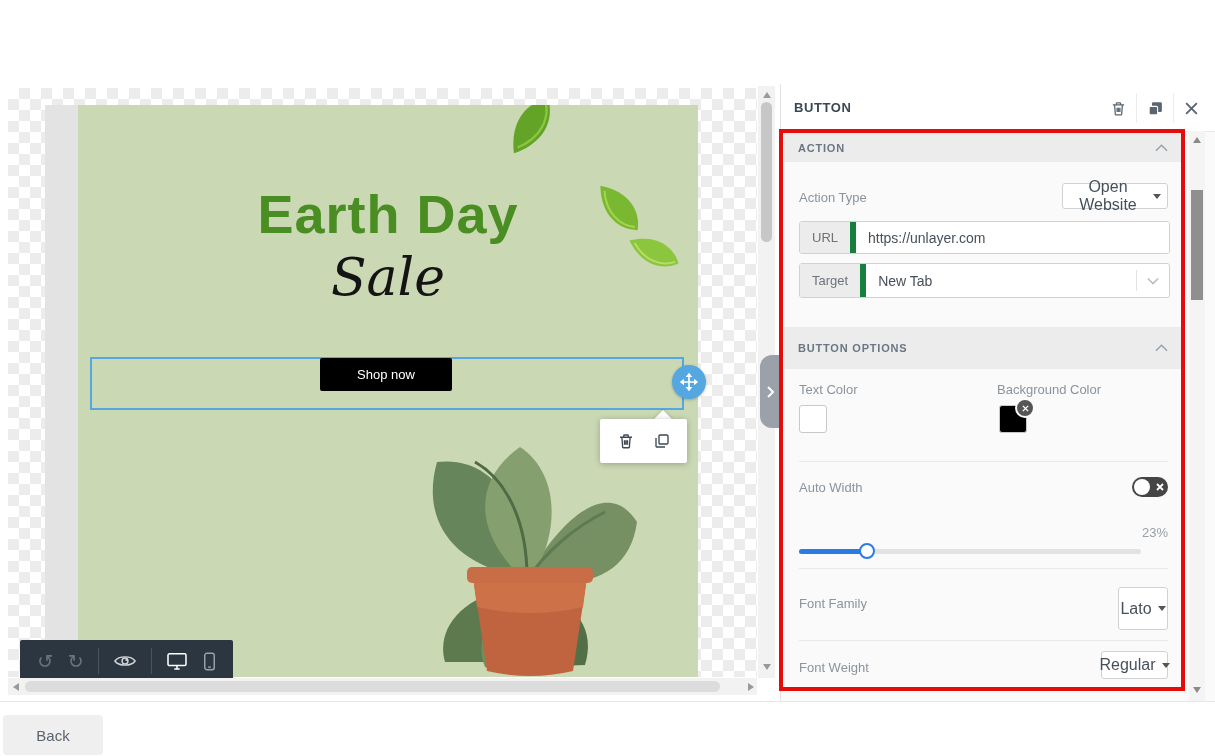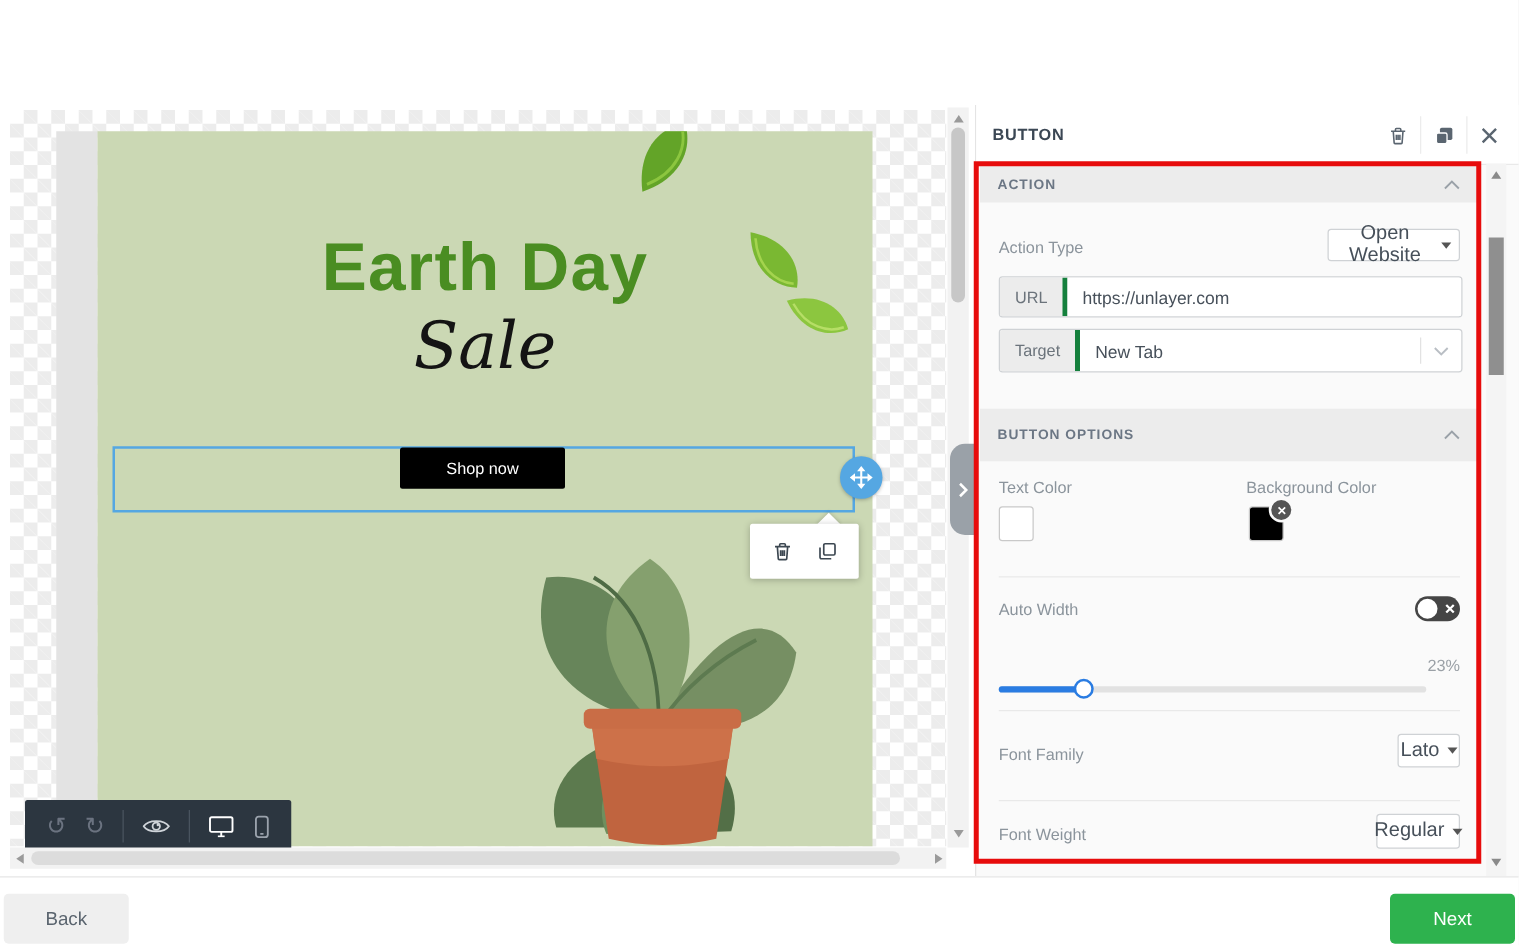--- a/index.html
+++ b/index.html
@@ -51,21 +51,21 @@
   .section-hdr{background:#ececec;display:flex;align-items:center;justify-content:space-between;
                padding:0 14px;box-sizing:border-box;}
   .section-hdr span{font-size:11px;font-weight:bold;color:#6b7684;letter-spacing:.8px;}
   .lbl{font-size:13px;color:#8b949c;}
   .dd-btn{background:#fff;border:1px solid #cfd2d5;border-radius:3px;color:#47505a;font-size:16px;
           display:inline-flex;align-items:center;justify-content:center;gap:6px;cursor:pointer;
           font-family:"Liberation Sans",sans-serif;}
   .caret-down{width:0;height:0;border-left:4px solid transparent;border-right:4px solid transparent;
               border-top:5px solid #555;}
   .input-group{display:flex;border:1px solid #cfd2d5;border-radius:3px;background:#fff;overflow:hidden;}
-  .input-prefix{background:#ececec;border-right:4px solid #15803d;color:#6b737b;font-size:13px;
+  .input-prefix{background:#ececec;border-right:6px solid #15803d;color:#6b737b;font-size:13px;
                 display:flex;align-items:center;padding:1px 12px;}
   .input-group input{border:none;outline:none;font-size:14px;color:#47505a;flex:1;padding:0 12px;
                      font-family:"Liberation Sans",sans-serif;background:#fff;}
   .fake-select-value{flex:1;display:flex;align-items:center;padding:0 12px;font-size:14px;color:#47505a;}
   .swatch{width:28px;height:28px;border:1px solid #c9c9c9;border-radius:3px;box-sizing:border-box;cursor:pointer;}
   .badge{width:16px;height:16px;border-radius:50%;background:#555;border:2px solid #fafafa;
          display:flex;align-items:center;justify-content:center;cursor:pointer;}
   .divider{height:1px;background:#e9e9e9;}
   .toggle{width:36px;height:20px;border-radius:10px;background:#454545;position:relative;cursor:pointer;}
   .toggle-knob{position:absolute;left:2px;top:2px;width:16px;height:16px;border-radius:50%;background:#fff;}
@@ -278,21 +278,21 @@
 
     <div class="abs slider-track" style="left:18px;top:445px;width:342px;">
       <div class="slider-fill" style="width:67px;"></div>
       <div class="slider-knob" style="left:60px;"></div>
     </div>
     <span class="abs lbl" style="left:360px;top:441px;width:27px;text-align:right;color:#9aa0a6;">23%</span>
 
     <div class="abs divider" style="left:18px;top:484px;width:369px;"></div>
 
     <span class="abs lbl" style="left:18px;top:512px;">Font Family</span>
-    <button class="abs dd-btn" style="left:337px;top:503px;width:50px;height:27px;">
+    <button class="abs dd-btn" style="left:337px;top:503px;width:50px;height:43px;">
       <span>Lato</span>
       <span class="caret-down"></span>
     </button>
 
     <div class="abs divider" style="left:18px;top:556px;width:369px;"></div>
 
     <span class="abs lbl" style="left:18px;top:576px;">Font Weight</span>
     <button class="abs dd-btn" style="left:320px;top:567px;width:67px;height:28px;">
       <span>Regular</span>
       <span class="caret-down"></span>
@@ -302,16 +302,15 @@
       <div class="abs tri" style="left:4px;top:6px;border-left:4px solid transparent;border-right:4px solid transparent;border-bottom:6px solid #8a8a8a;"></div>
       <div class="abs" style="left:2px;top:59px;width:12px;height:110px;background:#8f8f8f;"></div>
       <div class="abs tri" style="left:4px;top:556px;border-left:4px solid transparent;border-right:4px solid transparent;border-top:6px solid #8a8a8a;"></div>
     </div>
   </div>
 
   <div class="abs red-rect" style="left:779px;top:129px;width:398px;height:554px;"></div>
 
   <div class="abs bottombar">
     <button class="abs btn-back" style="left:3px;top:13px;width:100px;height:40px;">Back</button>
-    <button class="abs btn-next" style="left:1112px;top:13px;width:100px;height:40px;">Next</button>
   </div>
 
 </div>
 
 </body></html>

